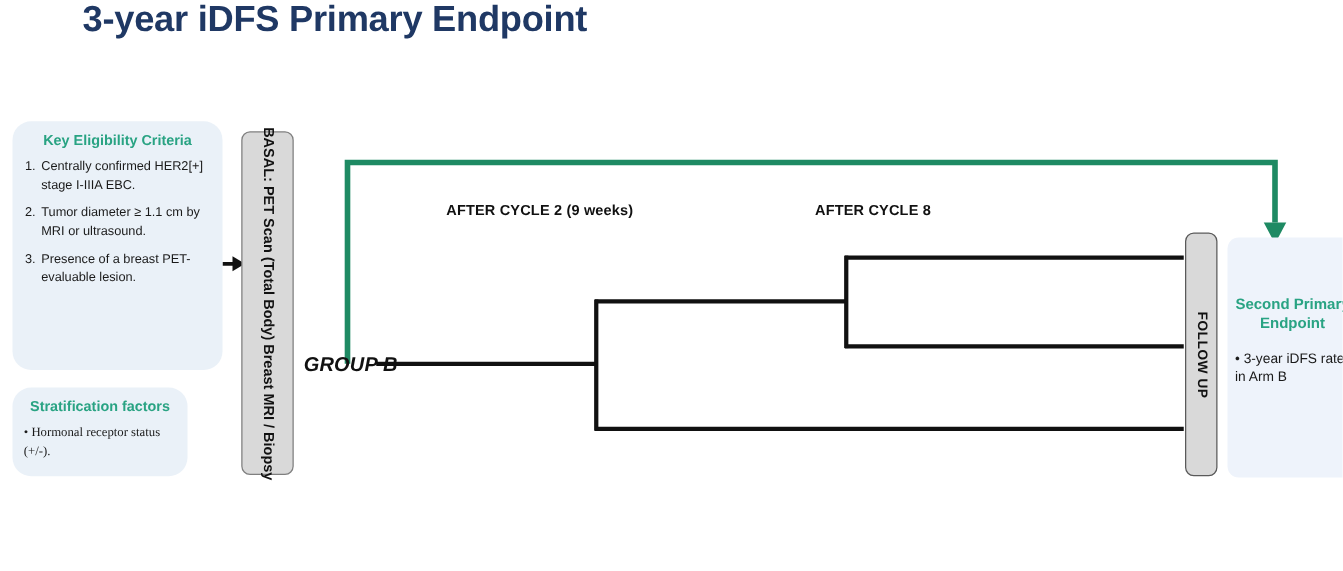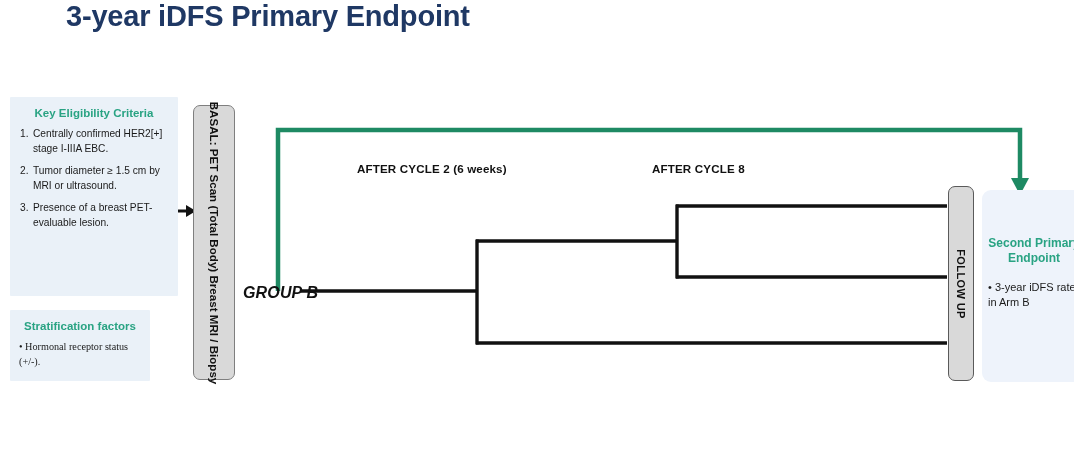--- a/index.html
+++ b/index.html
@@ -12,21 +12,21 @@
 
   
   .title{
     position:absolute;left:66px;top:0;
     font-size:29px;font-weight:bold;color:#1f3864;
     letter-spacing:-0.2px;white-space:nowrap;
   }
 
   
   .panel{
-    position:absolute;background:#eaf1f8;border-radius:1px;
+    position:absolute;background:#eaf1f8;border-radius:15px;
     box-sizing:border-box;
   }
   #elig-panel{left:10px;top:97px;width:168px;height:199px;}
   #strat-panel{left:10px;top:310px;width:140px;height:71px;}
 
   .panel-head{
     color:#29a383;font-weight:bold;font-size:11.5px;
     text-align:center;margin:10px 6px 7px 6px;line-height:1.15;
   }
   .num-list{margin:0;padding:0;list-style:none;}
@@ -130,21 +130,21 @@
 
   <div class="panel" id="elig-panel">
     <div class="panel-head">Key Eligibility Criteria</div>
     <ul class="num-list">
       <li class="num-item">
         <span class="num">1.</span>
         <span class="txt">Centrally  confirmed HER2[+] stage I-IIIA EBC.</span>
       </li>
       <li class="num-item">
         <span class="num">2.</span>
-        <span class="txt">Tumor diameter ≥ 1.5 cm by MRI or ultrasound.</span>
+        <span class="txt">Tumor diameter ≥ 1.1 cm by MRI or ultrasound.</span>
       </li>
       <li class="num-item">
         <span class="num">3.</span>
         <span class="txt">Presence of a breast PET-evaluable  lesion.</span>
       </li>
     </ul>
   </div>
 
   <div class="panel" id="strat-panel">
     <div class="panel-head">Stratification factors</div>
@@ -153,21 +153,21 @@
 
   <svg id="feed-arrow" viewBox="0 0 18 16">
     <line x1="0" y1="8" x2="10" y2="8" stroke="#111" stroke-width="3"></line>
     <polygon points="8,2 18,8 8,14" fill="#111"></polygon>
   </svg>
 
   <div id="basal-box">
     <div id="basal-text">BASAL: PET Scan (Total Body) Breast MRI / Biopsy</div>
   </div>
 
-  <div class="diag-label" id="lbl-cycle2">AFTER CYCLE 2 (6 weeks)</div>
+  <div class="diag-label" id="lbl-cycle2">AFTER CYCLE 2 (9 weeks)</div>
   <div class="diag-label" id="lbl-cycle8">AFTER CYCLE 8</div>
   <div class="diag-label" id="lbl-groupb">GROUP B</div>
 
   <div id="followup-box">
     <div id="followup-text">FOLLOW UP</div>
   </div>
 
   <div id="endpoint-panel">
     <div id="endpoint-head">Second Primary Endpoint</div>
     <div id="endpoint-body">• 3-year iDFS rate in Arm B</div>

